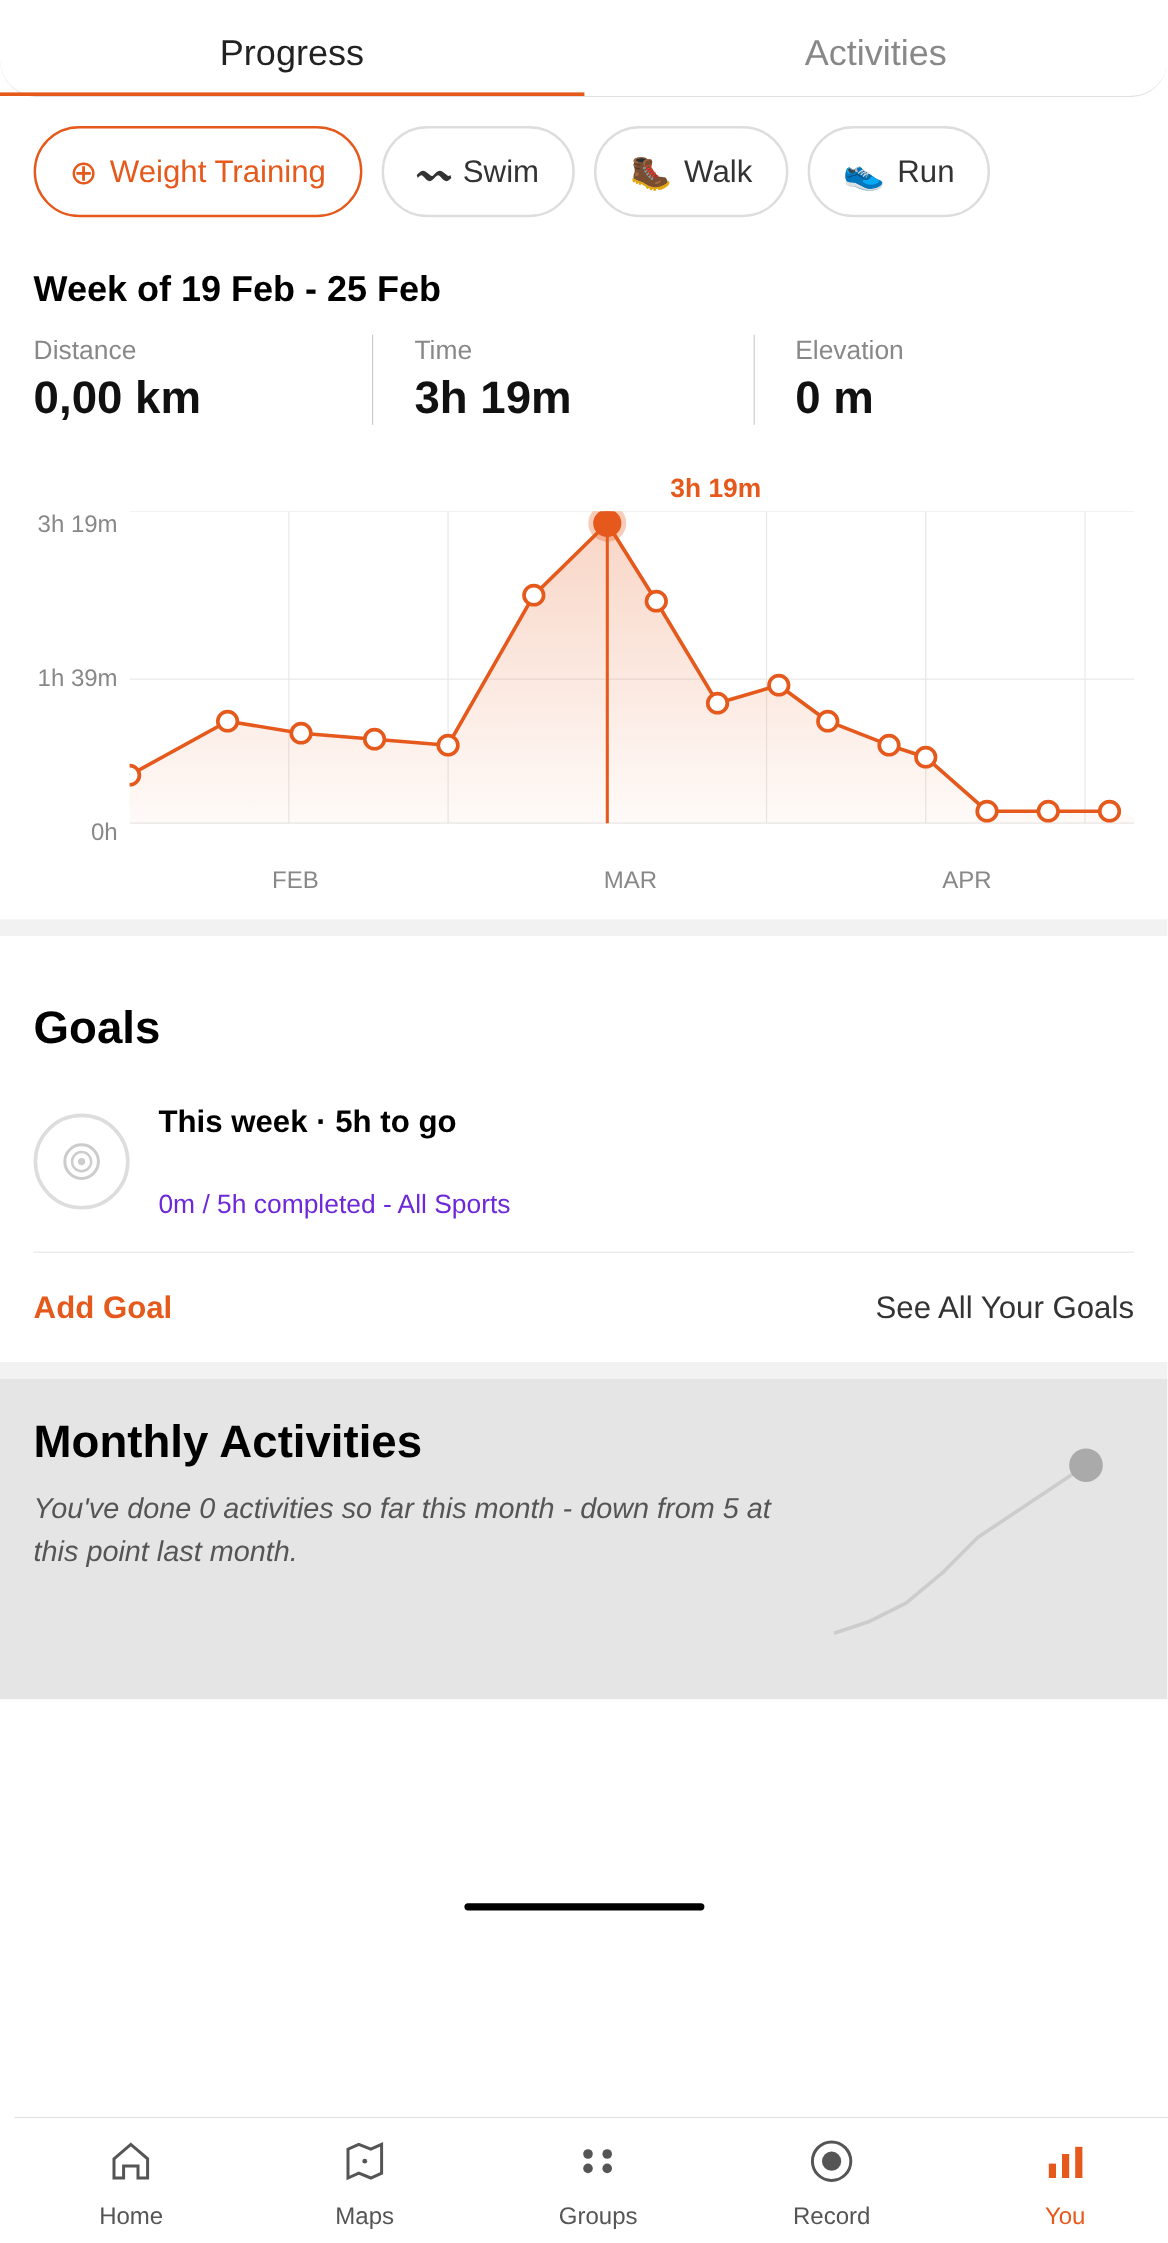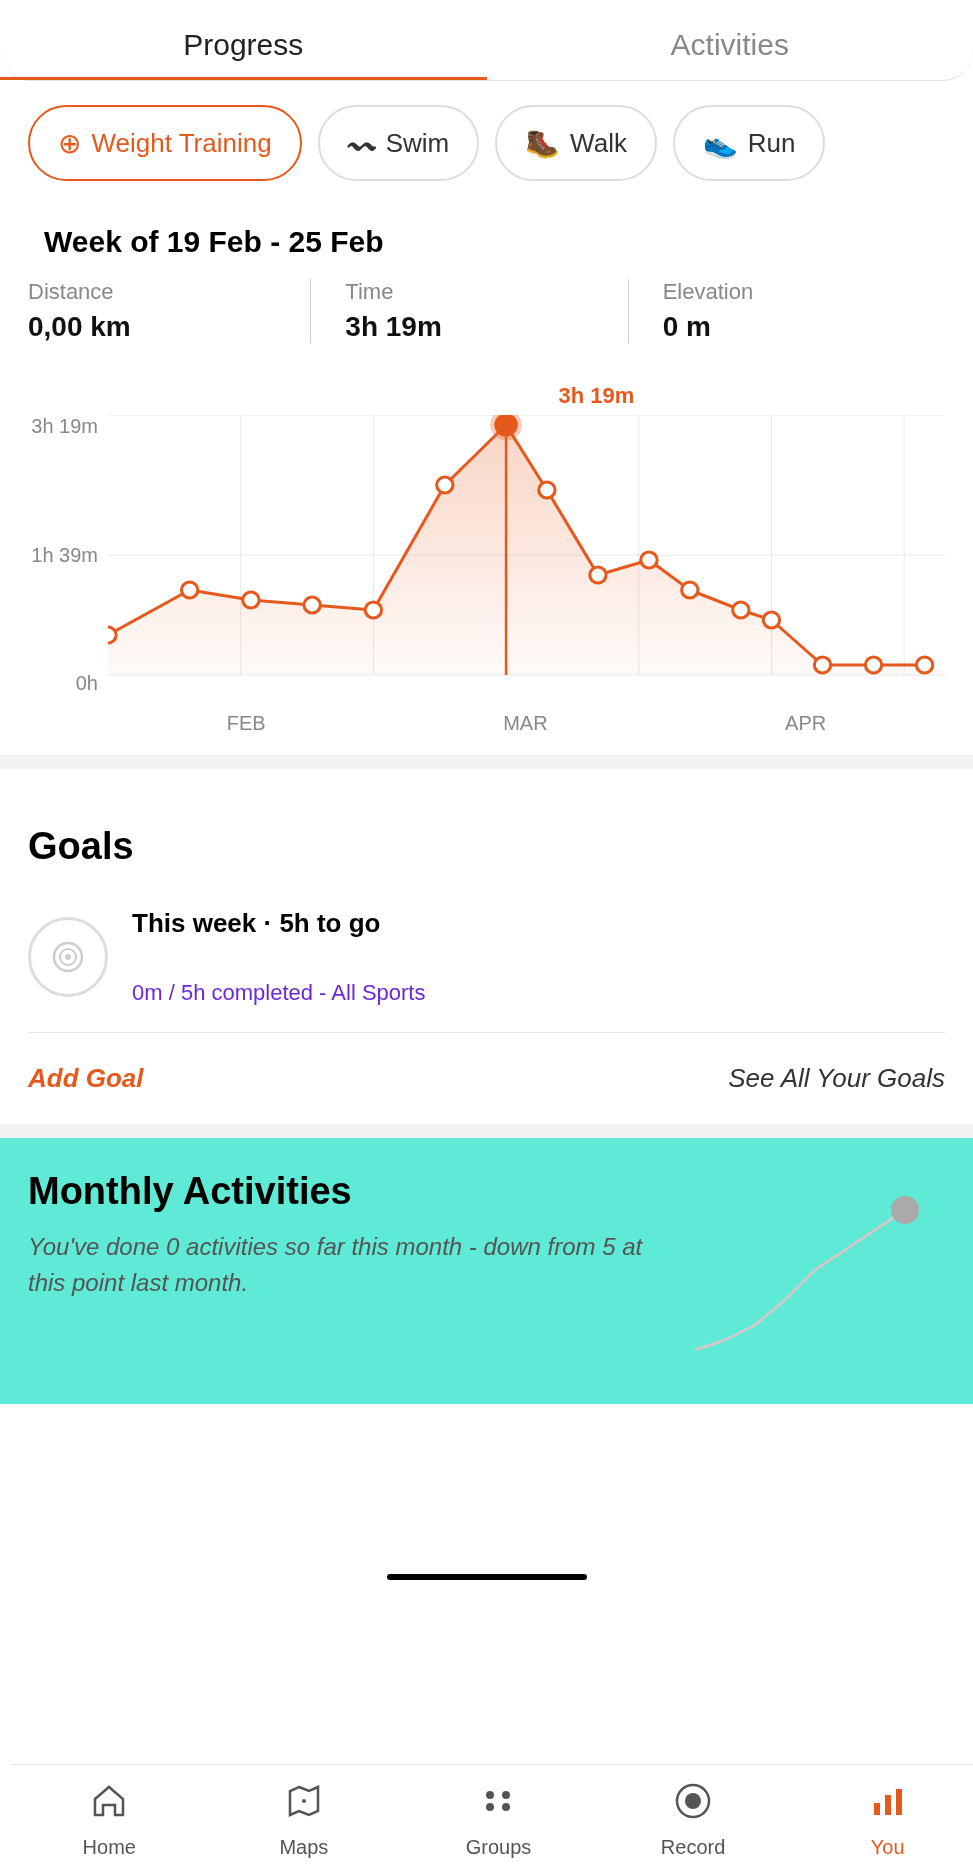--- a/index.html
+++ b/index.html
@@ -72,21 +72,20 @@
 
     
     .week-section {
       padding: 20px 28px 10px;
       background: #fff;
     }
     .week-title {
       font-size: 30px;
       font-weight: 700;
       margin-bottom: 20px;
-      margin-left: 16px;
     }
     .stats-row {
       display: flex;
       align-items: flex-start;
       gap: 0;
       margin-bottom: 20px;
     }
     .stat-item {
       flex: 1;
       padding-right: 20px;
@@ -94,21 +93,21 @@
     .stat-item + .stat-item {
       border-left: 1px solid #ccc;
       padding-left: 34px;
     }
     .stat-label {
       font-size: 22px;
       color: #888;
       margin-bottom: 6px;
     }
     .stat-value {
-      font-size: 28px;
+      font-size: 38px;
       font-weight: 700;
       color: #111;
     }
 
     
     .chart-container {
       padding: 10px 28px 20px;
       background: #fff;
       position: relative;
     }
@@ -208,38 +207,37 @@
     .goal-divider {
       border: none;
       border-top: 1px solid #e8e8e8;
       margin: 10px 0;
     }
     .goals-actions {
       display: flex;
       justify-content: space-between;
       align-items: flex-start;
       padding: 20px 0 10px;
-      font-style: italic;
     }
     .add-goal-btn {
       font-size: 26px;
       color: #e55a1c;
       font-weight: 600;
       cursor: pointer;
     }
     .see-all-btn {
       font-size: 26px;
       color: #333;
       cursor: pointer;
     }
 
     
     .monthly-section {
       padding: 32px 28px 30px;
-      background: #5eead4;
+      background: #e5e5e5;
       display: flex;
       gap: 20px;
     }
     .monthly-text { flex: 1; }
     .monthly-title {
       font-size: 38px;
       font-weight: 700;
       margin-bottom: 16px;
     }
     .monthly-desc {

